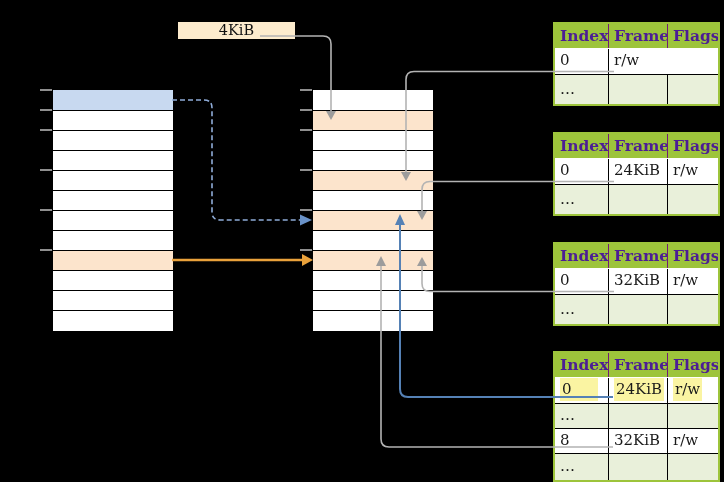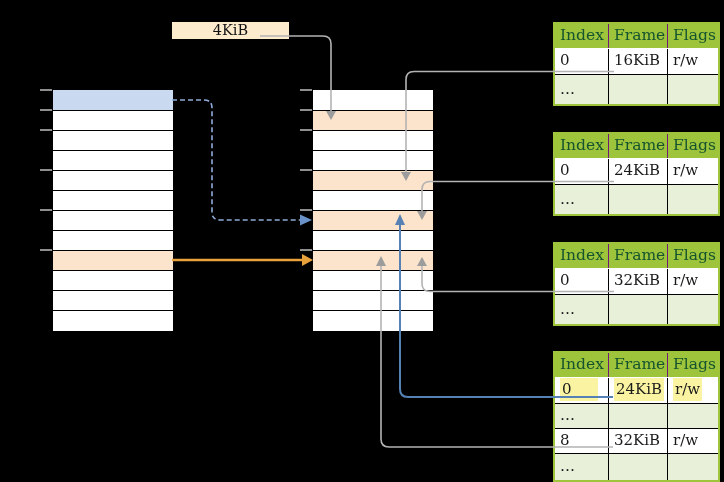--- a/index.html
+++ b/index.html
@@ -6,21 +6,21 @@
     --row_blue:#C8D9F0; --row_orange:#FCE4CC; --label_bg:#FCEBCD;
     --header_green:#9DC43B; --row_light_green:#E9F0DA; --highlight_yellow:#FAF4A2;
     --arrow_gray:#B3B3B3; --arrow_gray_head:#9C9C9C; --arrow_blue:#5581B5;
     --arrow_blue_dashed:#8FACD8; --arrow_orange:#E9A13B; --tick_gray:#8F8F8F;
   }
   html,body{margin:0;padding:0;background:#000;}
   #stage{position:relative;width:724px;height:482px;background:#000;overflow:hidden;
          font-family:"DejaVu Serif","Liberation Serif",serif;}
 
   
-  .kib-label{position:absolute;left:171px;top:21px;width:119px;height:19px;
+  .kib-label{position:absolute;left:177px;top:21px;width:119px;height:19px;
     background:var(--label_bg);border:1px solid #000;box-sizing:border-box;
     font-size:14.5px;line-height:17px;text-align:center;color:#111;z-index:4;}
 
   
   .memcol{position:absolute;top:88.5px;width:122px;height:243px;border:1.5px solid #000;
     box-sizing:border-box;background:#fff;z-index:3;}
   .mrow{height:20px;box-sizing:border-box;background:#fff;}
   .mrow + .mrow{border-top:1px solid #000;}
   .mrow.blue{background:var(--row_blue);}
   .mrow.orange{background:var(--row_orange);}
@@ -31,21 +31,21 @@
   
   .ptable{position:absolute;left:553px;width:167px;border:2px solid var(--header_green);
     box-sizing:border-box;background:#fff;z-index:5;}
   .trow{display:flex;box-sizing:border-box;}
   .tcell{box-sizing:border-box;padding-left:5px;font-size:15px;color:#1a1a1a;
     overflow:hidden;white-space:nowrap;}
   .tcell.c1{width:53px;}
   .tcell.c2{width:59px;border-left:1px solid #000;}
   .tcell.c3{width:51px;border-left:1px solid #000;}
   .thead{background:var(--header_green);border-bottom:1.5px solid #fff;}
-  .thead .tcell{color:#14532d;font-weight:normal;font-size:15.5px;}
+  .thead .tcell{color:#4c1d95;font-weight:bold;font-size:15.5px;}
   .thead .tcell.c2,.thead .tcell.c3{border-left:1px solid #701a75;}
   .drow + .drow{border-top:1px solid #000;}
   .drow.muted .tcell{background:var(--row_light_green);}
   .hl{background:var(--highlight_yellow);display:inline-block;padding:0 2px;}
   .hl.idx{min-width:34px;}
 
   
   #arrows{position:absolute;left:0;top:0;z-index:10;pointer-events:none;}
   #arrows .g{stroke:var(--arrow_gray);stroke-width:1.6;fill:none;}
   #arrows .gh{fill:var(--arrow_gray_head);}
@@ -109,21 +109,20 @@
 
   <div id="tables">
       <div class="ptable" style="top: 22px;">
         <div class="trow thead" style="height: 25px;">
           <div class="tcell c1" style="line-height: 23px;">Index</div>
           <div class="tcell c2" style="line-height: 23px;">Frame</div>
           <div class="tcell c3" style="line-height: 23px;">Flags</div>
         </div>
         <div class="trow drow" style="height: 25px;">
           <div class="tcell c1" style="line-height: 23px;">0</div>
-          <div class="tcell c2" style="line-height: 23px;">16KiB</div>
           <div class="tcell c3" style="line-height: 23px;">r/w</div>
         </div>
         <div class="trow drow muted" style="height: 30px;">
           <div class="tcell c1" style="line-height: 28px;">…</div>
           <div class="tcell c2" style="line-height: 28px;"></div>
           <div class="tcell c3" style="line-height: 28px;"></div>
         </div>
       </div>
       <div class="ptable" style="top: 132px;">
         <div class="trow thead" style="height: 25px;">

